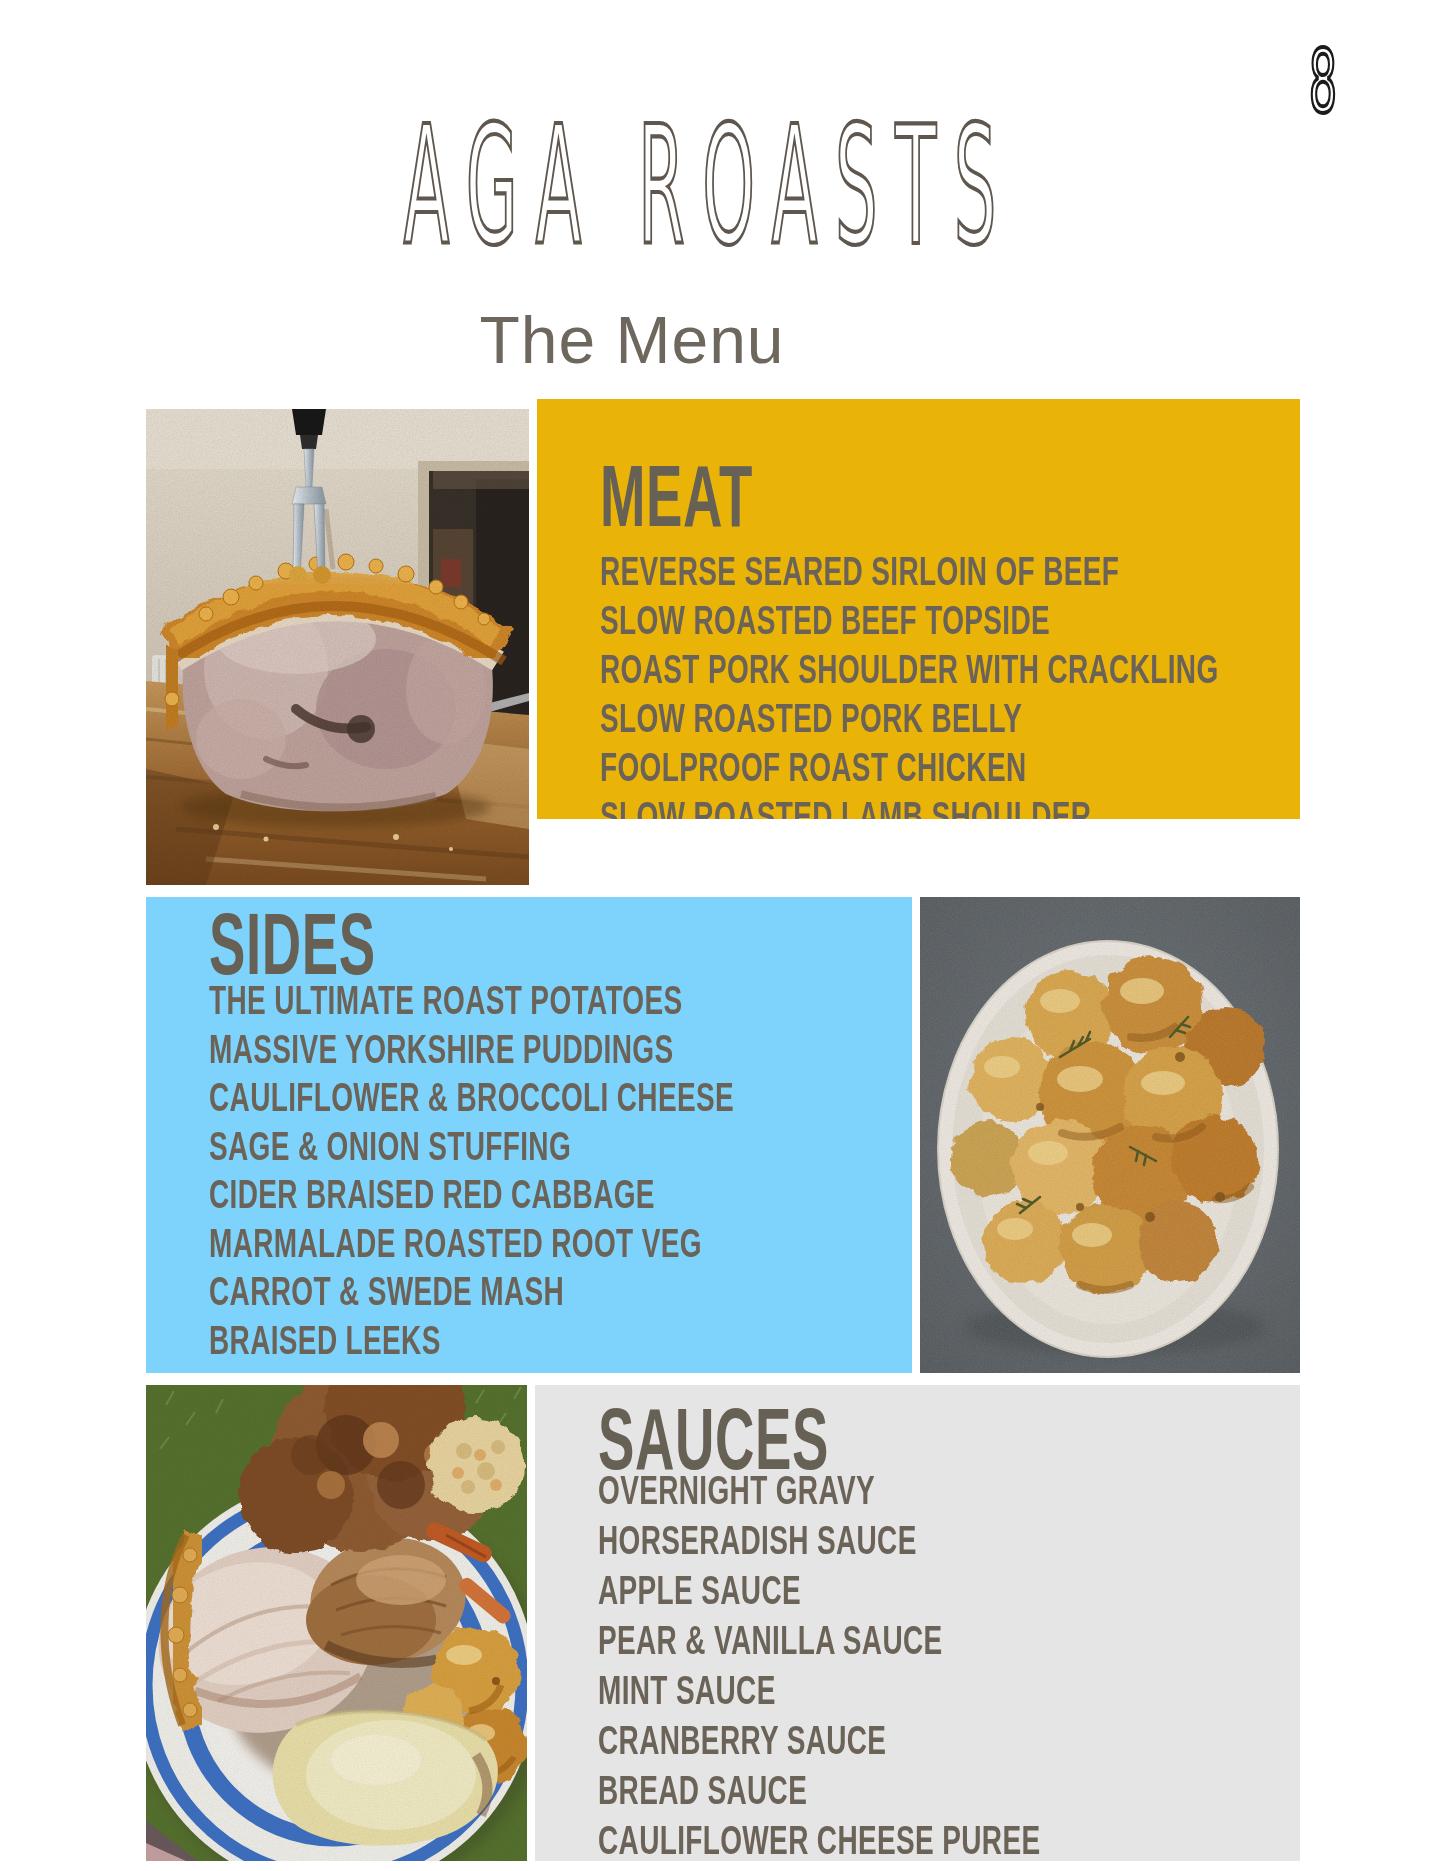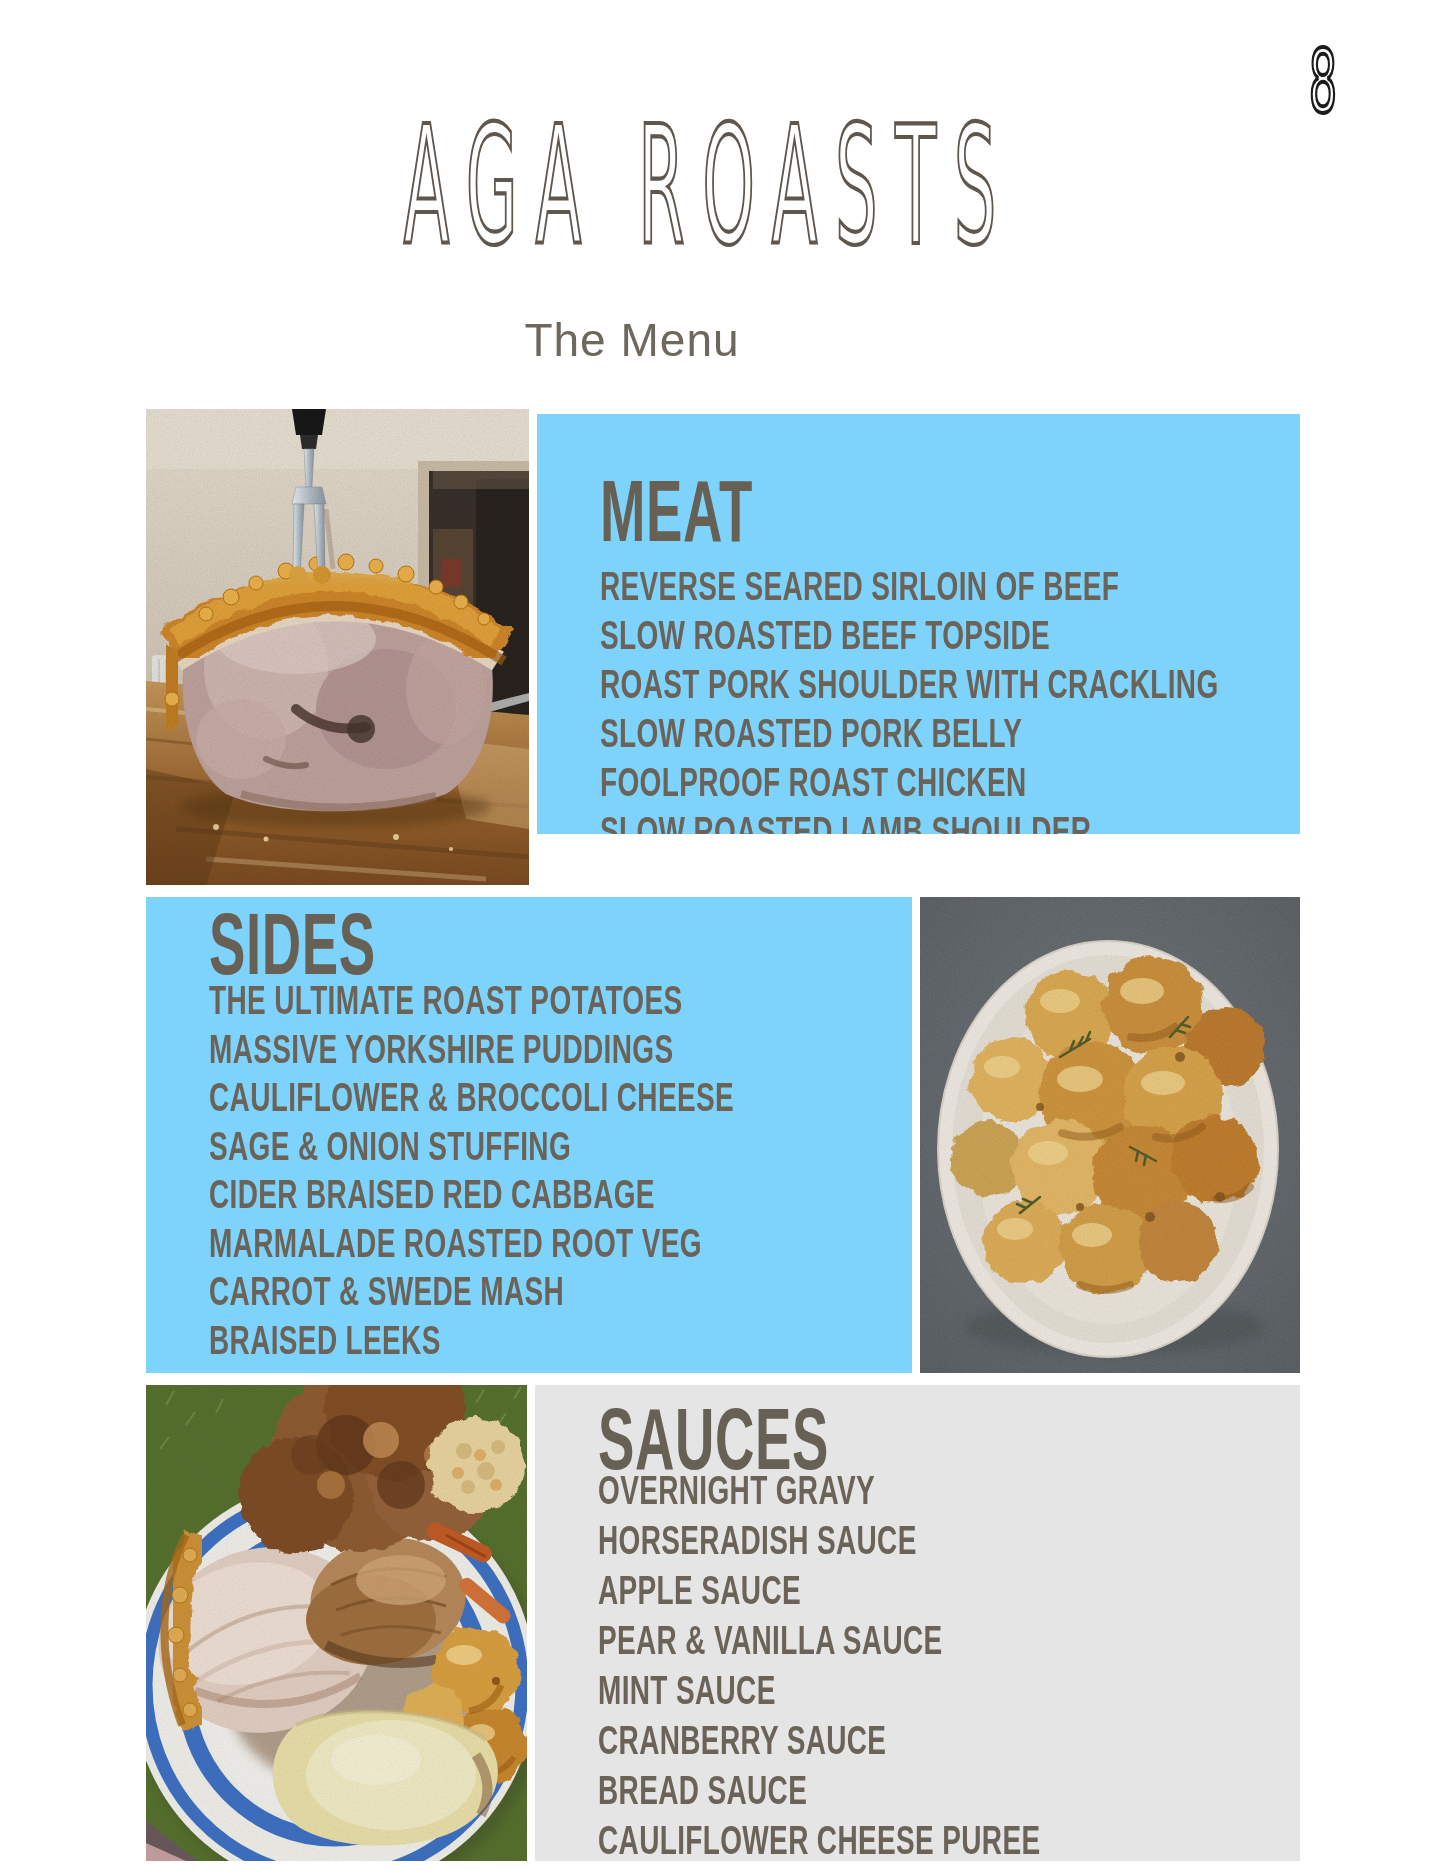--- a/index.html
+++ b/index.html
@@ -4,26 +4,26 @@
 <style>
   html,body{margin:0;padding:0;background:#ffffff;}
   #page{
     position:relative;width:1445px;height:1871px;background:#ffffff;
     overflow:hidden;font-family:"Liberation Sans", sans-serif;
   }
   
   #title-svg{position:absolute;left:0;top:0;width:1445px;height:330px;}
   #subtitle{
     position:absolute;left:0;top:308px;width:1264px;text-align:center;
-    font-size:46px;line-height:64px;color:#6e675e;letter-spacing:1px;
+    font-size:66px;line-height:64px;color:#6e675e;letter-spacing:1px;
   }
   #pagenum-svg{position:absolute;left:1288px;top:38px;width:70px;height:95px;}
   
   .panel{position:absolute;overflow:hidden;}
-  #panel-meat  {left:537px;top:414px;width:763px;height:420px;background:#7dd3fc;}
+  #panel-meat  {left:537px;top:399px;width:763px;height:420px;background:#eab308;}
   #panel-sides {left:146px;top:897px;width:766px;height:476px;background:#7dd3fc;}
   #panel-sauces{left:535px;top:1385px;width:765px;height:476px;background:#e5e5e5;}
   .panel-heading{
     position:absolute;left:63px;margin:0;font-size:88px;line-height:88px;
     font-weight:bold;color:#676054;letter-spacing:1px;white-space:nowrap;
     transform:scaleX(0.62);transform-origin:left top;
   }
   #heading-meat{top:53px;} #heading-sides{top:3px;} #heading-sauces{top:10px;}
   .panel-list{
     position:absolute;left:63px;margin:0;padding:0;list-style:none;

